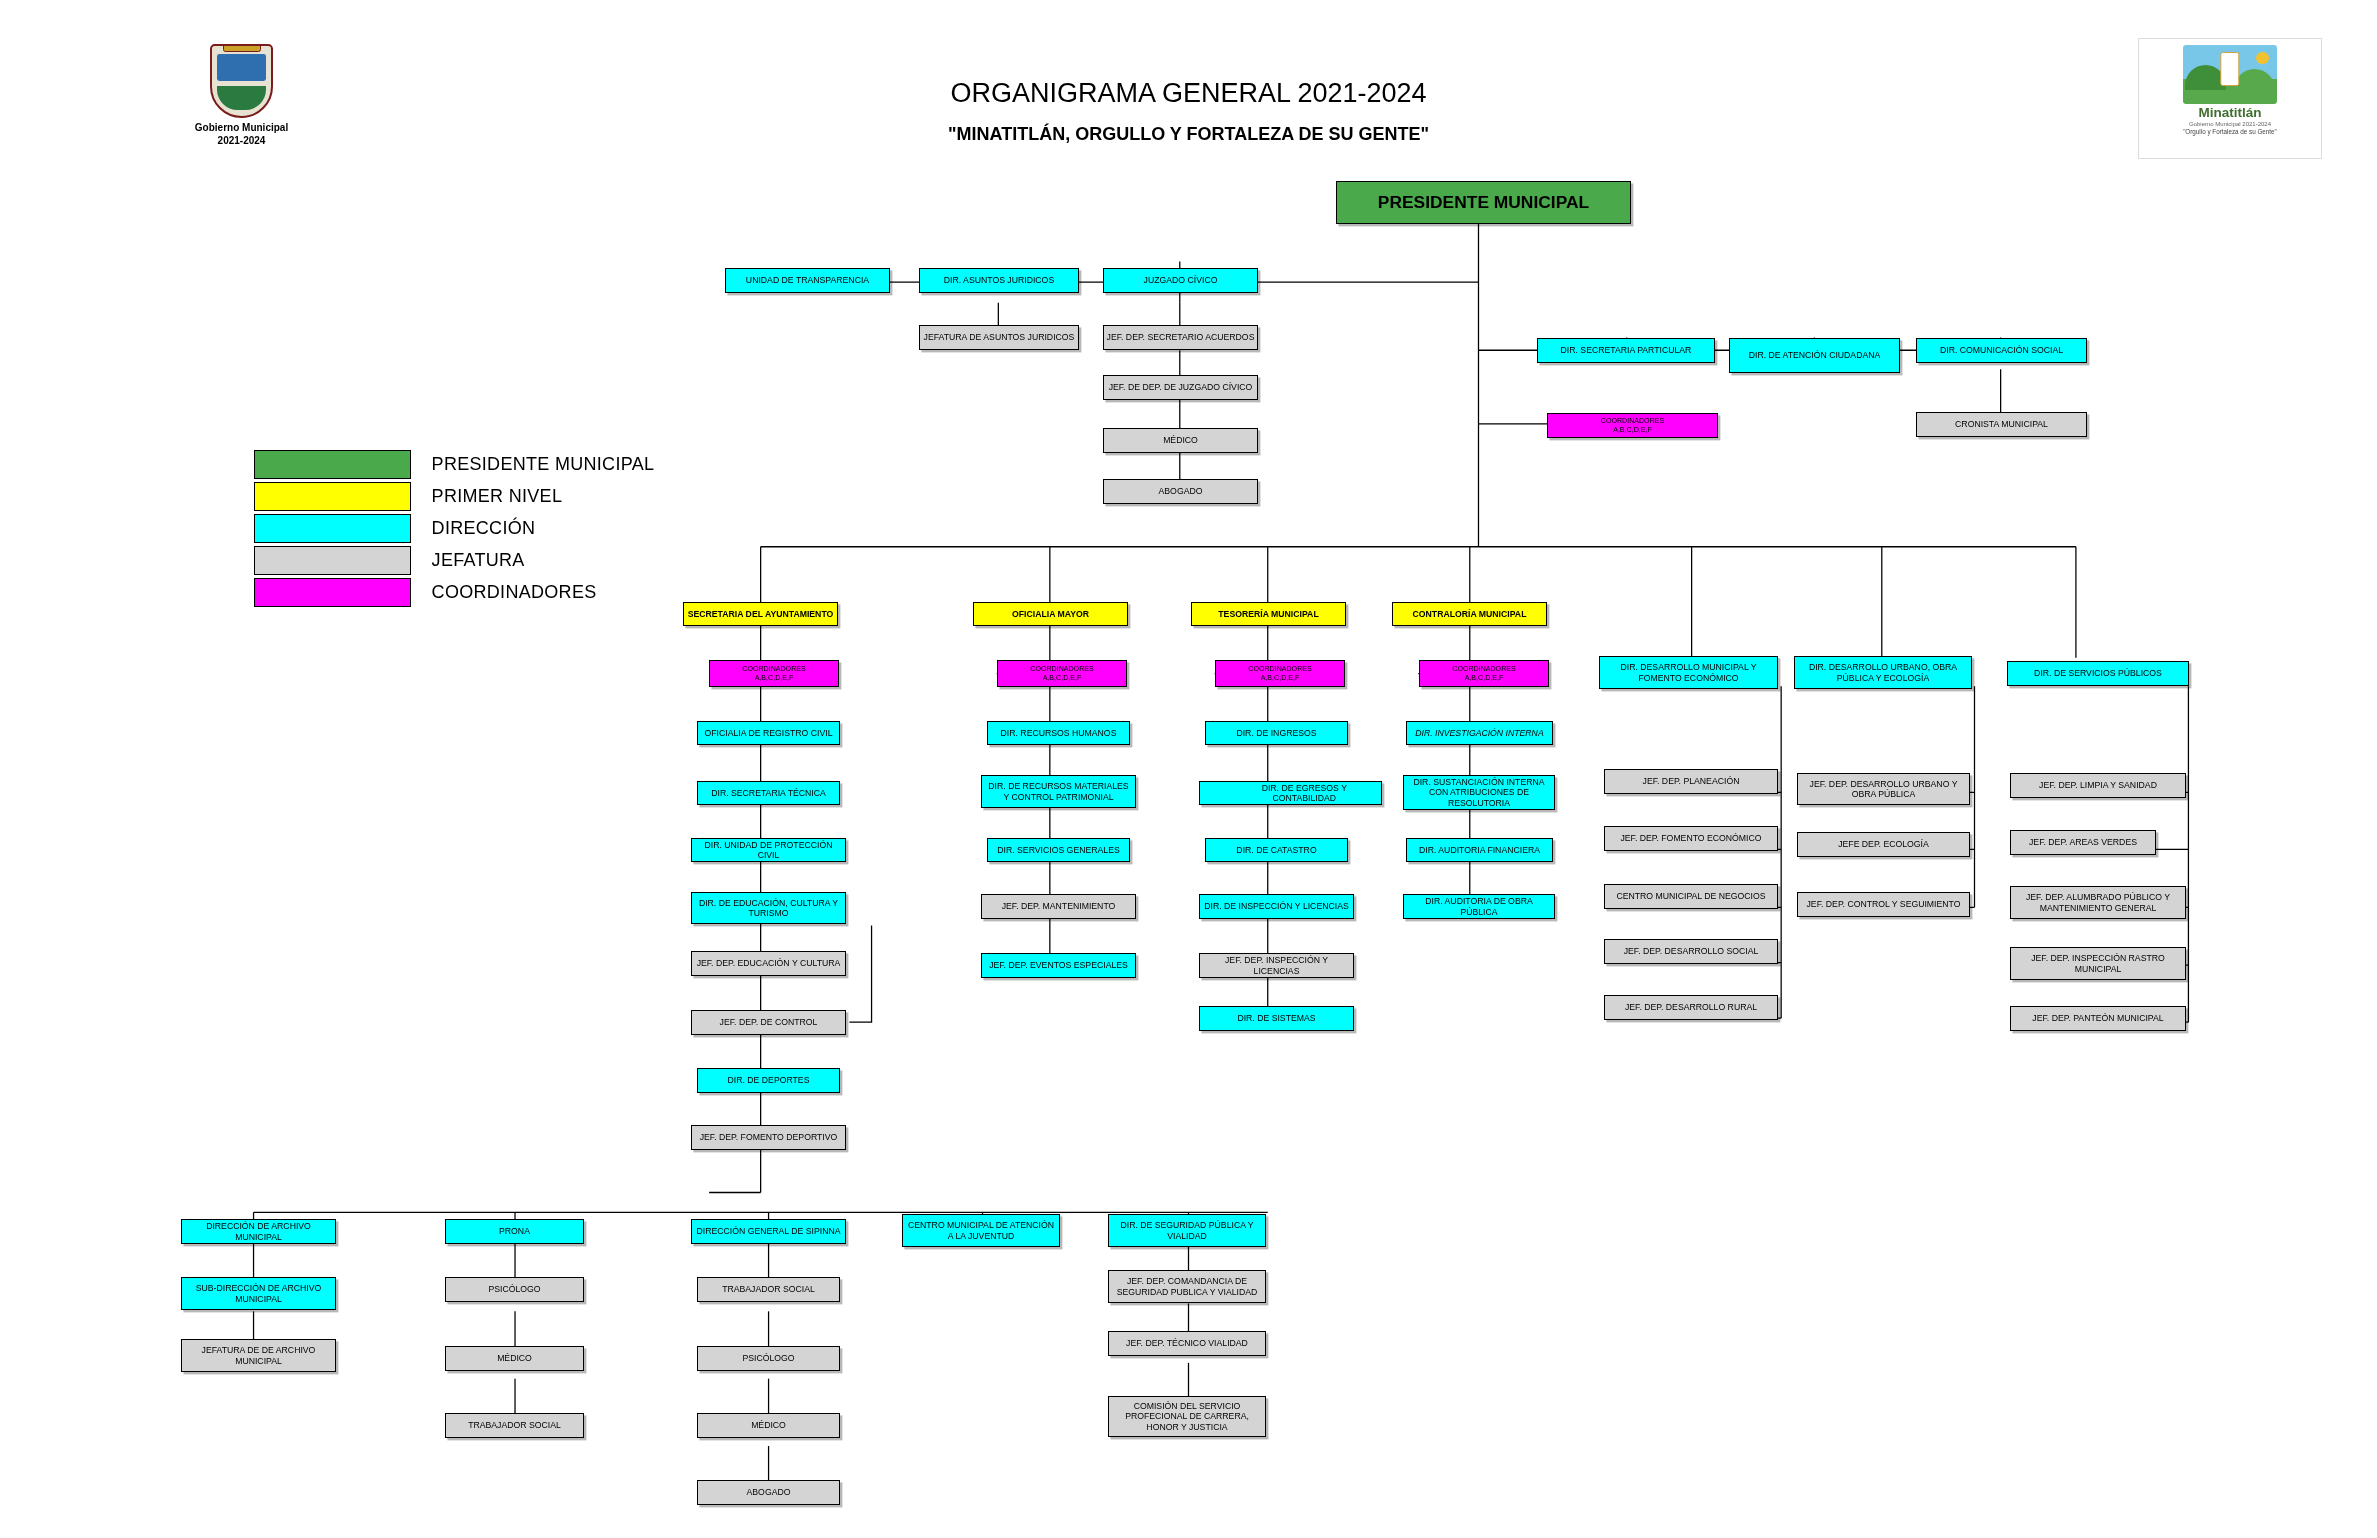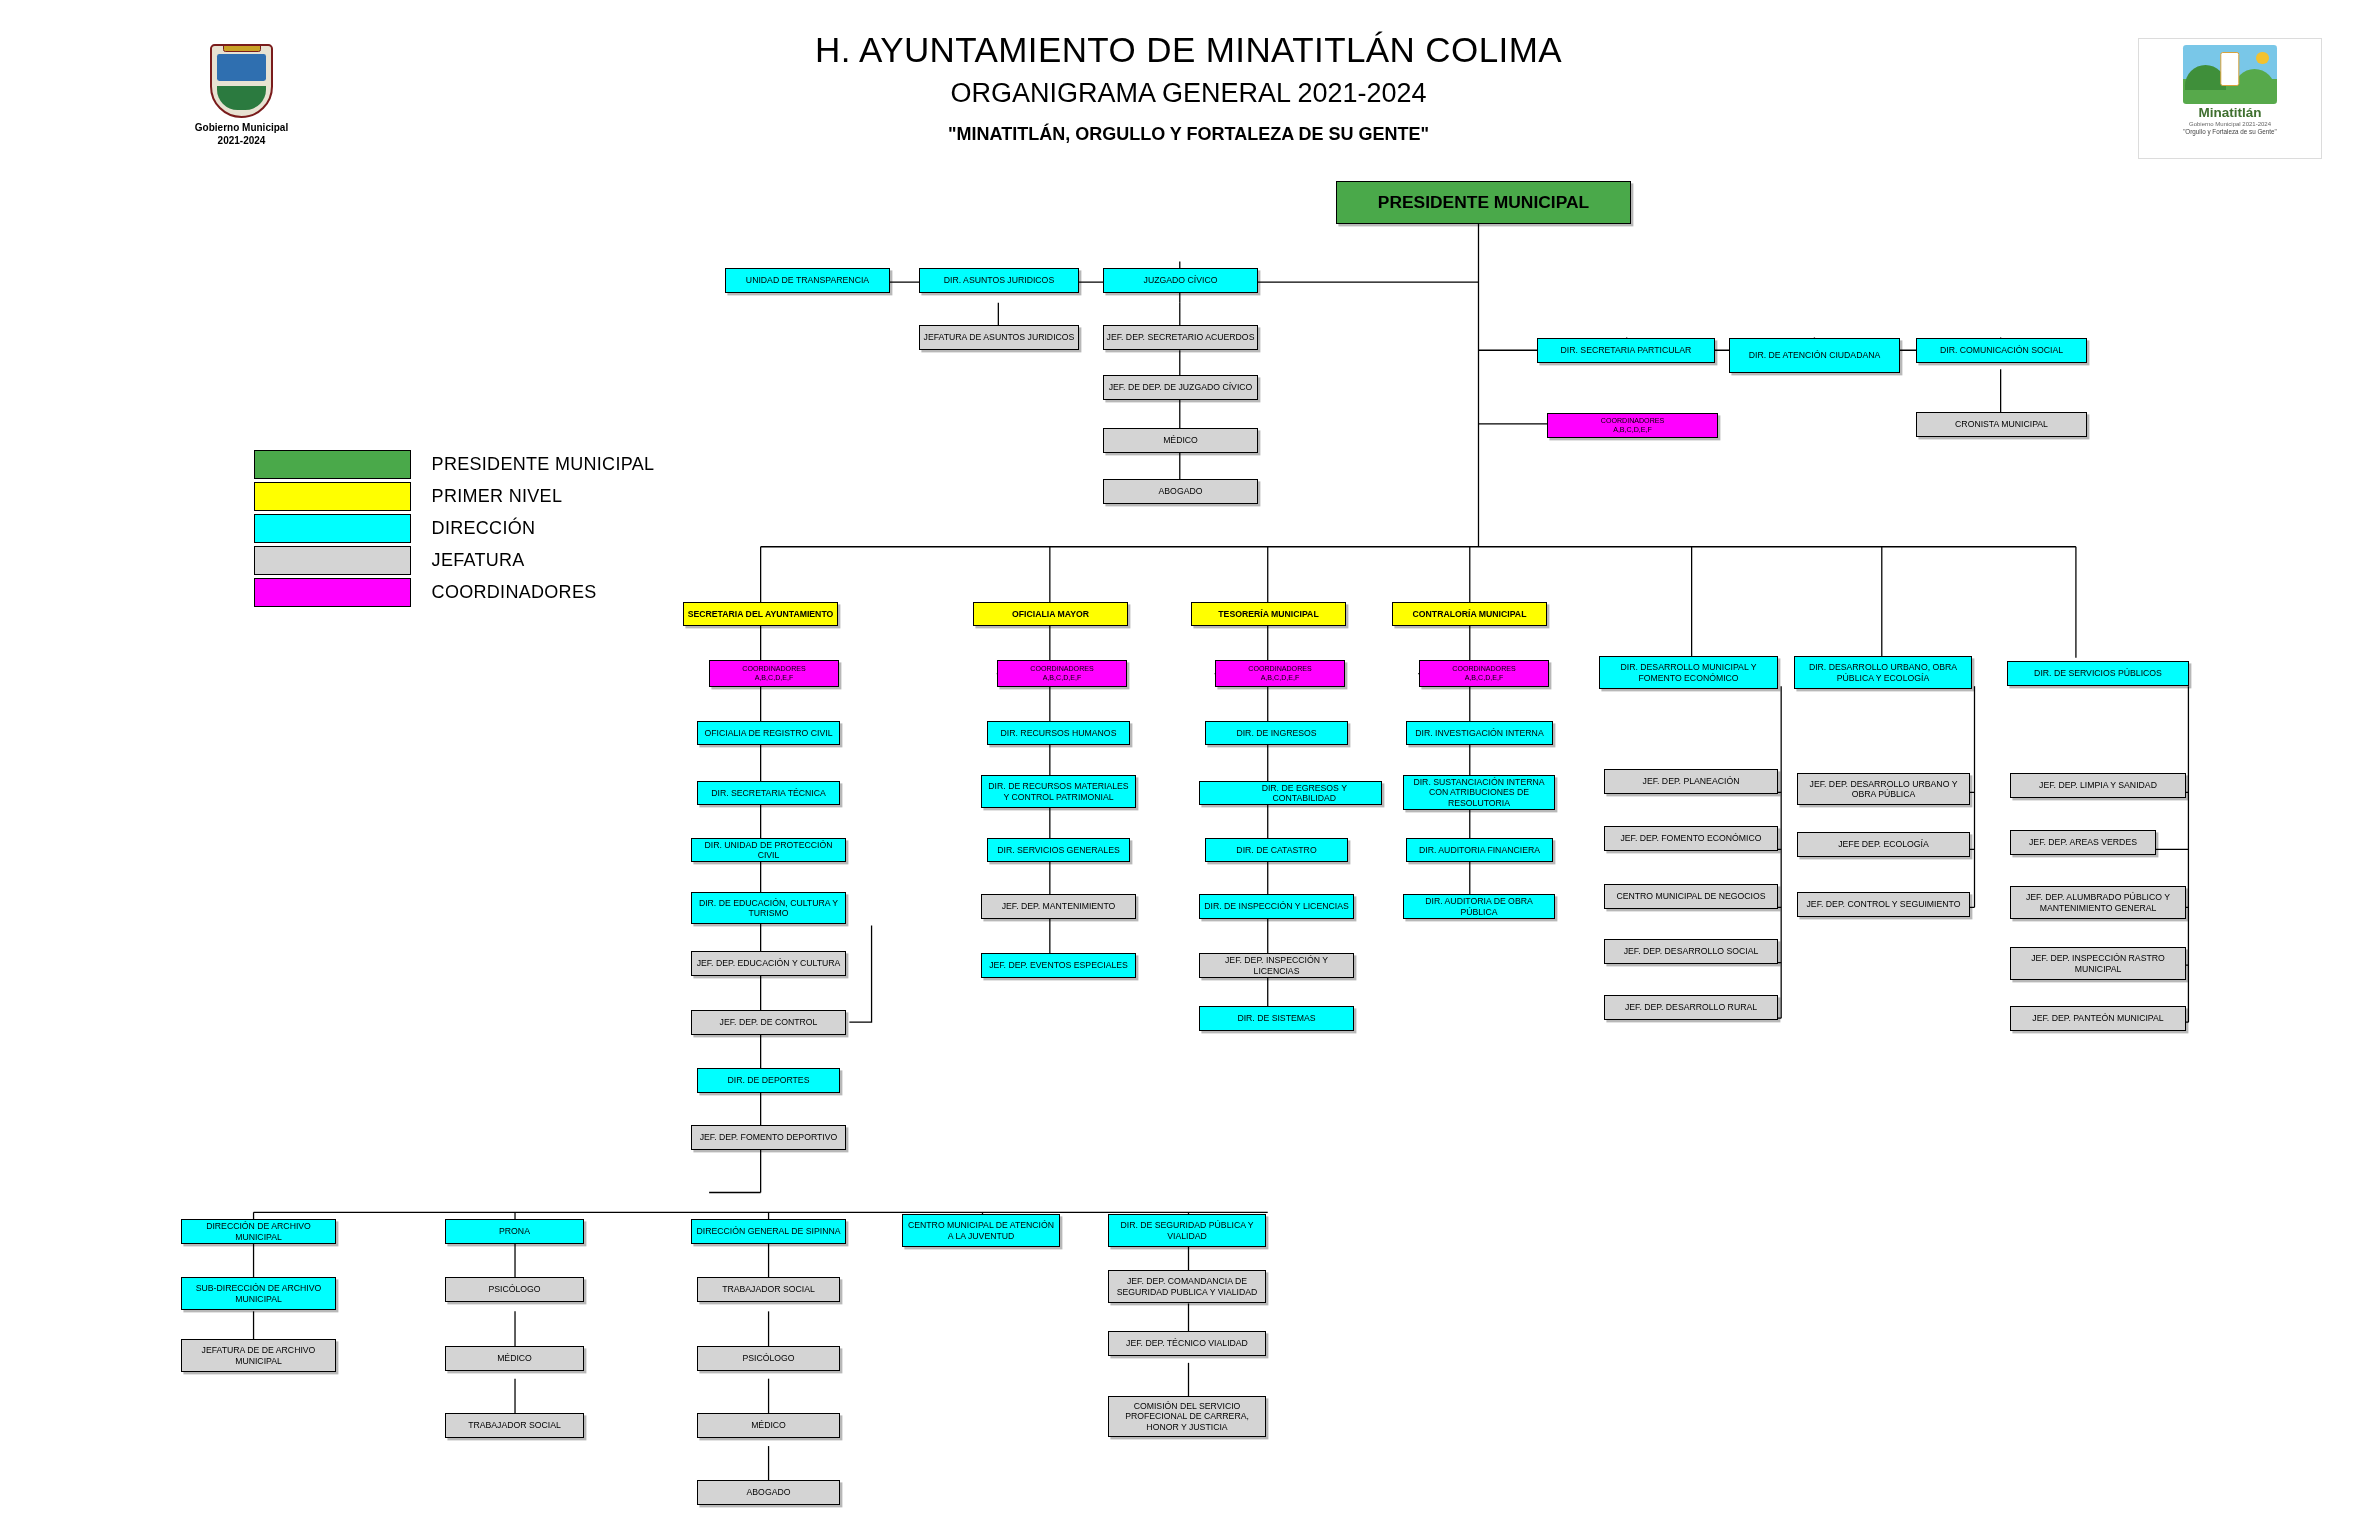--- a/index.html
+++ b/index.html
@@ -95,21 +95,20 @@
   .cyan{background:#00ffff;}
   .gray{background:#d4d4d4;}
   .magenta{background:#ff00ff;}
   .b-head{font-weight:bold;}
 </style>
 </head>
 <body>
 
 <div class="canvas">
 
-  <div class="title">H. AYUNTAMIENTO DE MINATITLÁN COLIMA</div>
   <div class="subtitle">ORGANIGRAMA GENERAL 2021-2024</div>
   <div class="motto">"MINATITLÁN, ORGULLO Y FORTALEZA DE SU GENTE"</div>
 
   <div class="crest crest-left">
     <div class="shield">
         <div class="cap"></div>
       </div>
     <div class="ctext">
       <div>Gobierno Municipal</div>
       <div>2021-2024</div>
@@ -292,21 +291,21 @@
   <div class="box gray shadow" style="left:981px;top:894px;width:155px;height:25px;">JEF. DEP. MANTENIMIENTO</div>
   <div class="box cyan shadow" style="left:981px;top:953px;width:155px;height:25px;">JEF. DEP. EVENTOS ESPECIALES</div>
 
   <div class="box cyan shadow" style="left:1205px;top:721px;width:143px;height:24px;">DIR. DE INGRESOS</div>
   <div class="box cyan shadow" style="left:1199px;top:781px;width:183px;height:24px;padding-left:30px;">DIR. DE EGRESOS Y CONTABILIDAD</div>
   <div class="box cyan shadow" style="left:1205px;top:838px;width:143px;height:24px;">DIR. DE CATASTRO</div>
   <div class="box cyan shadow" style="left:1199px;top:894px;width:155px;height:25px;">DIR. DE INSPECCIÓN Y LICENCIAS</div>
   <div class="box gray shadow" style="left:1199px;top:953px;width:155px;height:25px;">JEF. DEP. INSPECCIÓN Y LICENCIAS</div>
   <div class="box cyan shadow" style="left:1199px;top:1006px;width:155px;height:25px;">DIR. DE SISTEMAS</div>
 
-  <div class="box cyan shadow" style="left:1406px;top:721px;width:147px;height:24px;">DIR. INVESTIGACIÓN INTERNA</div>
+  <div class="box cyan shadow" style="left:1406px;top:721px;width:147px;height:24px;font-style:italic;">DIR. INVESTIGACIÓN INTERNA</div>
   <div class="box cyan shadow" style="left:1403px;top:775px;width:152px;height:35px;">DIR. SUSTANCIACIÓN INTERNA CON ATRIBUCIONES DE RESOLUTORIA</div>
   <div class="box cyan shadow" style="left:1406px;top:838px;width:147px;height:24px;">DIR. AUDITORIA FINANCIERA</div>
   <div class="box cyan shadow" style="left:1403px;top:894px;width:152px;height:25px;">DIR. AUDITORIA DE OBRA PÚBLICA</div>
 
   <div class="box cyan shadow" style="left:1599px;top:656px;width:179px;height:33px;">DIR. DESARROLLO MUNICIPAL Y FOMENTO ECONÓMICO</div>
   <div class="box gray shadow" style="left:1604px;top:769px;width:174px;height:25px;">JEF. DEP. PLANEACIÓN</div>
   <div class="box gray shadow" style="left:1604px;top:826px;width:174px;height:25px;">JEF. DEP. FOMENTO ECONÓMICO</div>
   <div class="box gray shadow" style="left:1604px;top:884px;width:174px;height:25px;">CENTRO MUNICIPAL DE NEGOCIOS</div>
   <div class="box gray shadow" style="left:1604px;top:939px;width:174px;height:25px;">JEF. DEP. DESARROLLO SOCIAL</div>
   <div class="box gray shadow" style="left:1604px;top:995px;width:174px;height:25px;">JEF. DEP. DESARROLLO RURAL</div>

